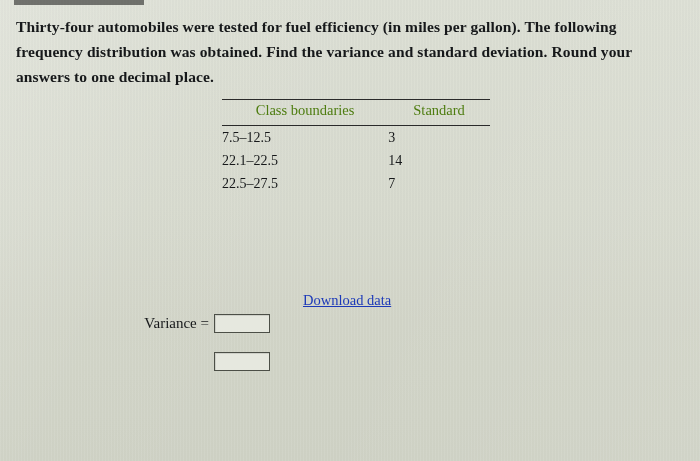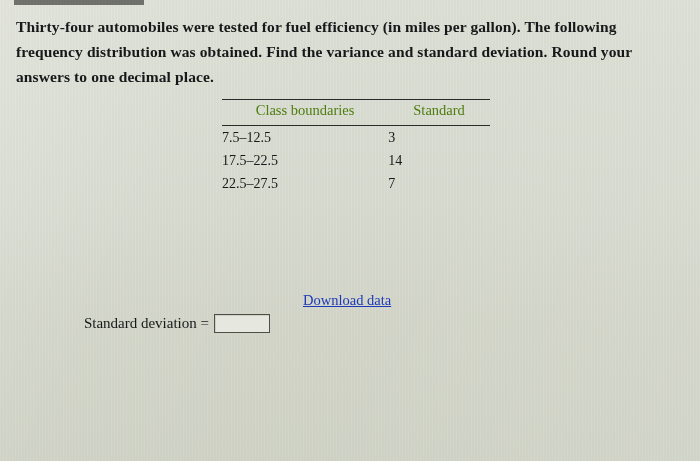--- a/index.html
+++ b/index.html
@@ -155,33 +155,36 @@
           <th class="col-class">Class boundaries</th>
           <th class="col-freq">Standard</th>
         </tr>
       </thead>
       <tbody>
         <tr>
           <td>7.5–12.5</td>
           <td>3</td>
         </tr>
         <tr>
-          <td>17.5–22.5</td>
+          <td>22.1–22.5</td>
           <td>14</td>
         </tr>
         <tr>
           <td>22.5–27.5</td>
           <td>7</td>
         </tr>
       </tbody>
     </table>
   </div>
 
   <a class="download">Download data</a>
 
   <div class="answers">
     <div class="answer-row">
-      <span class="answer-label">Standard deviation =</span>
+      <span class="answer-label">Variance =</span>
+      <input class="answer-input" type="text" placeholder="" style="">
+    </div>
+    <div class="answer-row">
       <input class="answer-input" type="text" placeholder="" style="">
     </div>
   </div>
 
 </div>
 
 </body></html>

